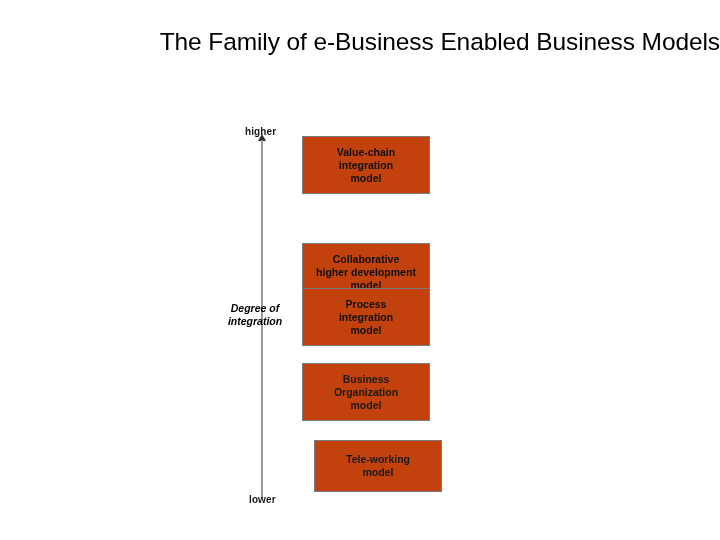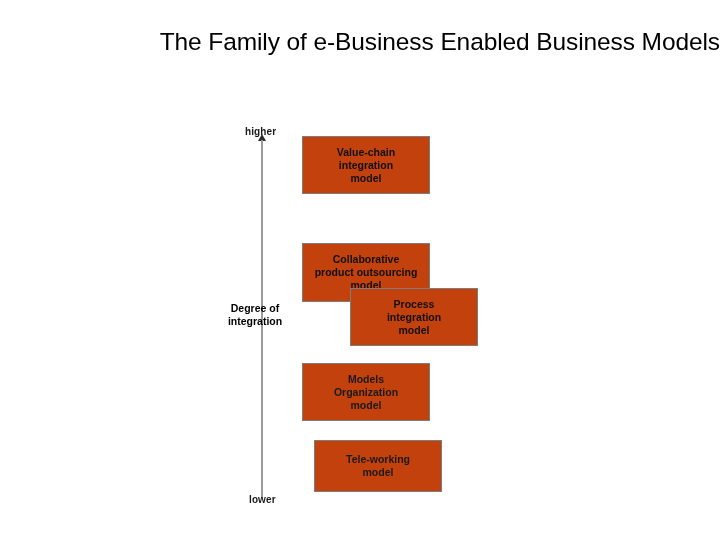--- a/index.html
+++ b/index.html
@@ -74,20 +74,21 @@
   #axis-title {
     position: absolute;
     left: 212px;
     top: 302px;
     width: 86px;
     text-align: center;
     font-size: 10.5px;
     font-weight: 700;
     line-height: 12.5px;
     color: #000000;
+    font-style: italic;
   }
   #axis-title span { display: block; }
 
   
   .model-box {
     position: absolute;
     left: 302px;
     width: 128px;
     box-sizing: border-box;
     border: 1px solid #7d7d7d;
@@ -101,21 +102,21 @@
     font-size: 10.5px;
     font-weight: 700;
     line-height: 13px;
     color: #111111;
     padding: 0 4px;
   }
   .model-box .box-label span { display: block; }
 
   #box-value-chain        { top: 136px; height: 58px; }
   #box-collaborative      { top: 211px; height: 59px; margin-top: 32px; }
-  #box-process            { top: 288px; height: 58px; margin-left: 48px; }
+  #box-process            { top: 288px; height: 58px; }
   #box-virtual            { top: 363px; height: 58px; }
   #box-teleworking        { top: 440px; height: 52px; margin-left: 12px; }
 
   
   #box-virtual .box-label,
   #box-teleworking .box-label { font-weight: 700; color: #1b1b1b; }
 </style>
 </head>
 <body>
 
@@ -139,36 +140,36 @@
     <div class="box-label">
       <span>Value-chain</span>
       <span>integration</span>
       <span>model</span>
     </div>
   </div>
 
   <div id="box-collaborative" class="model-box">
     <div class="box-label">
       <span>Collaborative</span>
-      <span>product outsourcing</span>
+      <span>higher development</span>
       <span>model</span>
     </div>
   </div>
 
   <div id="box-process" class="model-box">
     <div class="box-label">
       <span>Process</span>
       <span>integration</span>
       <span>model</span>
     </div>
   </div>
 
   <div id="box-virtual" class="model-box">
     <div class="box-label">
-      <span>Models</span>
+      <span>Business</span>
       <span>Organization</span>
       <span>model</span>
     </div>
   </div>
 
   <div id="box-teleworking" class="model-box">
     <div class="box-label">
       <span>Tele-working</span>
       <span>model</span>
     </div>

